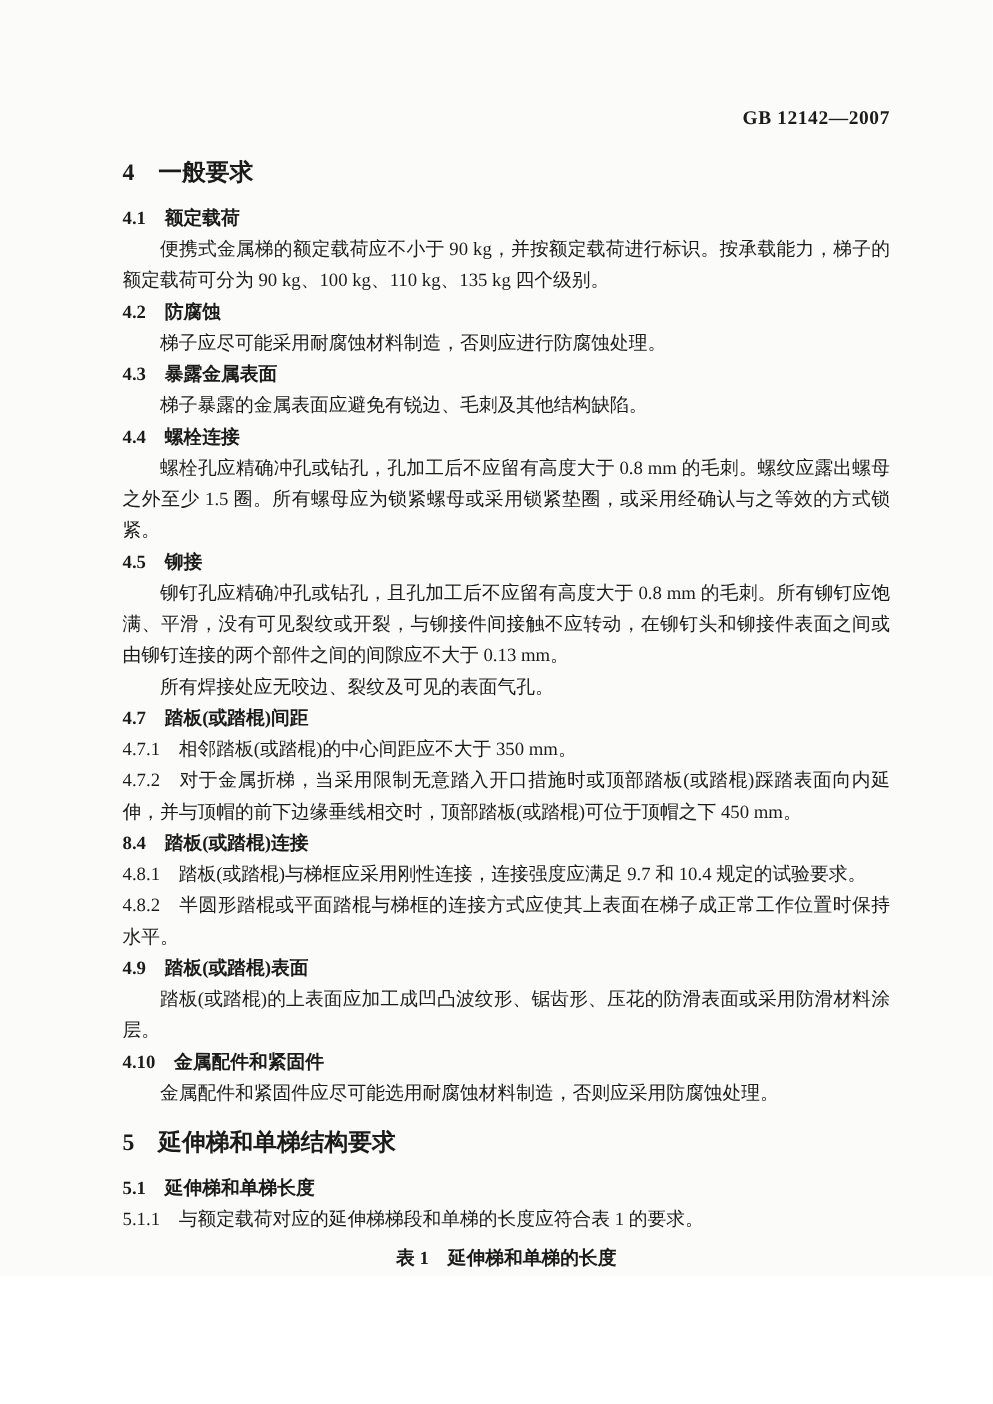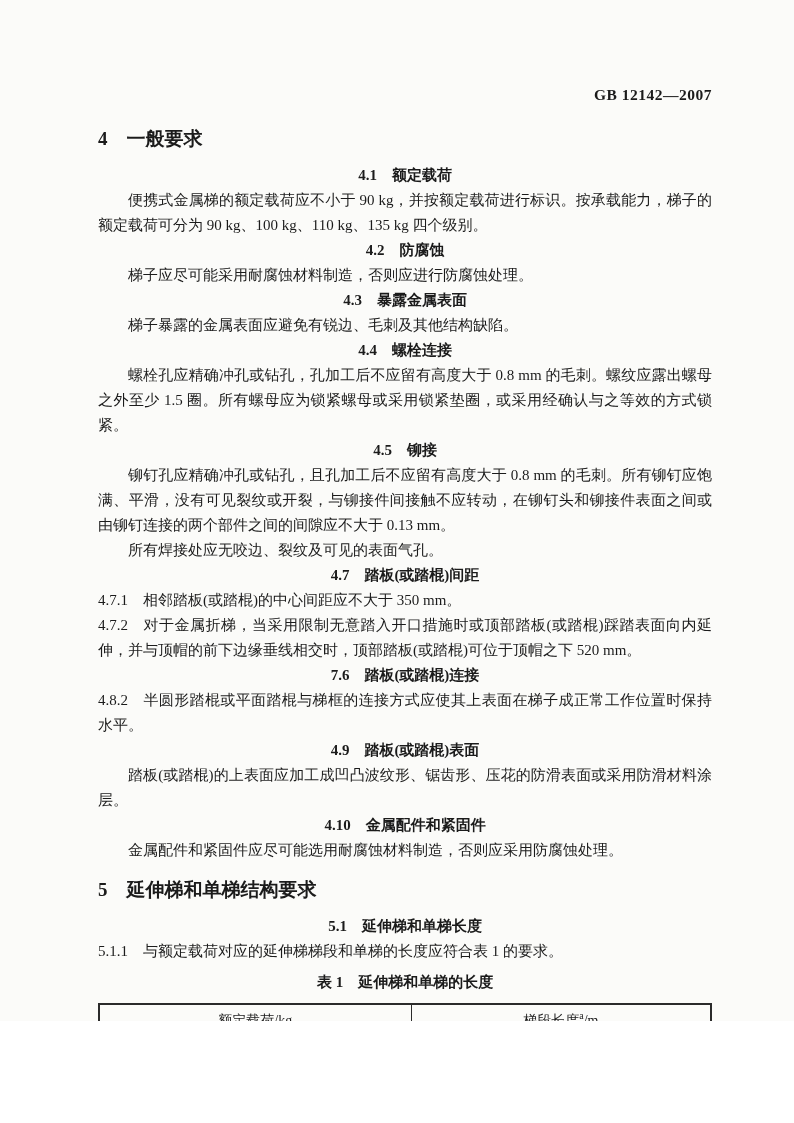--- a/index.html
+++ b/index.html
@@ -26,21 +26,20 @@
   }
   .content { font-size: 15px; line-height: 25px; }
   .chapter-heading {
     font-weight: bold;
     font-size: 19px;
     margin: 10px 0 12px 0;
   }
   .clause-heading {
     font-weight: bold;
     margin: 0;
-    text-align: center;
   }
   .clause-heading .num, .chapter-heading .num, .num-para .num {
     display: inline-block;
     margin-right: 1em;
   }
   p.para {
     margin: 0;
     text-indent: 2em;
     text-align: justify;
   }
@@ -119,26 +118,29 @@
 
     <p class="para">所有焊接处应无咬边、裂纹及可见的表面气孔。</p>
 
     <div class="clause-heading">
       <span class="num">4.7</span><span>踏板(或踏棍)间距</span>
     </div>
     <p class="num-para">
       <span class="num">4.7.1</span><span>相邻踏板(或踏棍)的中心间距应不大于 350 mm。</span>
     </p>
     <p class="num-para">
-      <span class="num">4.7.2</span><span>对于金属折梯，当采用限制无意踏入开口措施时或顶部踏板(或踏棍)踩踏表面向内延伸，并与顶帽的前下边缘垂线相交时，顶部踏板(或踏棍)可位于顶帽之下 520 mm。</span>
+      <span class="num">4.7.2</span><span>对于金属折梯，当采用限制无意踏入开口措施时或顶部踏板(或踏棍)踩踏表面向内延伸，并与顶帽的前下边缘垂线相交时，顶部踏板(或踏棍)可位于顶帽之下 450 mm。</span>
     </p>
 
     <div class="clause-heading">
-      <span class="num">7.6</span><span>踏板(或踏棍)连接</span>
+      <span class="num">8.4</span><span>踏板(或踏棍)连接</span>
     </div>
+    <p class="num-para">
+      <span class="num">4.8.1</span><span>踏板(或踏棍)与梯框应采用刚性连接，连接强度应满足 9.7 和 10.4 规定的试验要求。</span>
+    </p>
     <p class="num-para">
       <span class="num">4.8.2</span><span>半圆形踏棍或平面踏棍与梯框的连接方式应使其上表面在梯子成正常工作位置时保持水平。</span>
     </p>
 
     <div class="clause-heading">
       <span class="num">4.9</span><span>踏板(或踏棍)表面</span>
     </div>
     <p class="para">踏板(或踏棍)的上表面应加工成凹凸波纹形、锯齿形、压花的防滑表面或采用防滑材料涂层。</p>
 
     <div class="clause-heading">

